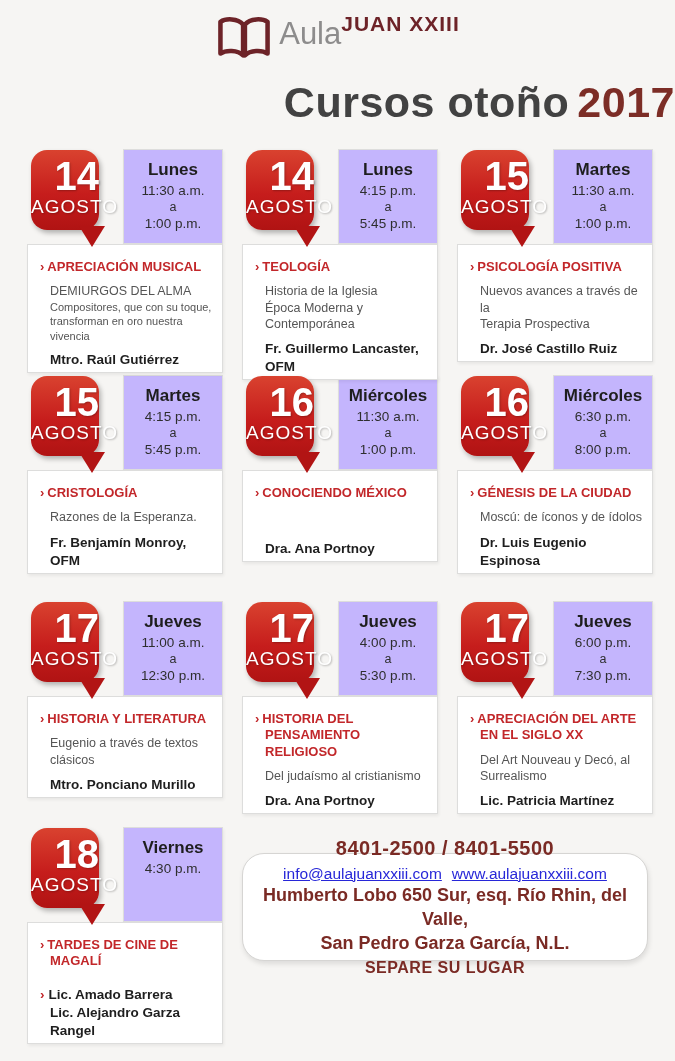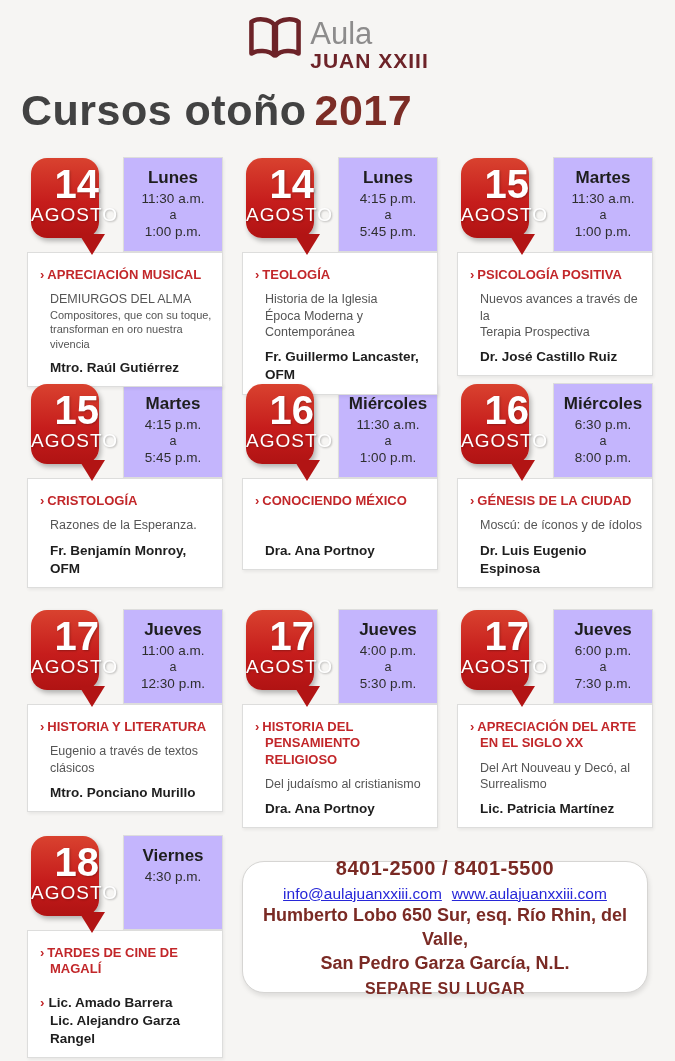--- a/index.html
+++ b/index.html
@@ -7,24 +7,24 @@
   body {
     font-family:"Liberation Sans", sans-serif;
     background:#f6f5f3;
     width:675px; height:1061px;
     overflow:hidden;
     position:relative;
   }
   
   .logo-wrap { display:flex; justify-content:center; align-items:flex-start; padding-top:12px; }
   .logo-book { width:58px; height:50px; margin-right:6px; margin-top:2px; }
-  .logo-text { display:flex; flex-direction:column; }
+  .logo-text { display:flex; }
   .logo-aula { font-size:31px; color:#8d8c8c; font-weight:400; line-height:1.0; margin-top:6px; }
   .logo-juan { font-size:21px; color:#6d2328; font-weight:700; letter-spacing:1px; line-height:1.1; }
-  .page-title { text-align:left; margin-top:14px; font-size:43px; color:#424242; letter-spacing:0.5px;margin-left:21px; }
+  .page-title { text-align:right; margin-top:14px; font-size:43px; color:#424242; letter-spacing:0.5px;margin-left:21px; }
   .page-title .year { color:#7c2d26; font-weight:700; margin-left:8px; }
 
   
   .grid {
     margin:22px 0 0 27px;
     display:grid;
     grid-template-columns:196px 196px 196px;
     column-gap:19px;
     row-gap:39px;
     width:626px;
@@ -50,38 +50,38 @@
     border-left:13px solid transparent; border-right:13px solid transparent;
     border-top:21px solid #b21414;
   }
   .badge-num { font-size:40px; font-weight:700; color:#ffffff; line-height:1.0; margin-top:6px;
                text-shadow:1px 1px 2px rgba(0,0,0,0.25); }
   .badge-month { font-size:19px; color:#ffffff; letter-spacing:1px; line-height:1.0; margin-top:1px;
                  text-shadow:1px 1px 2px rgba(0,0,0,0.25); }
   .main-box {
     position:absolute; top:95px; left:0; right:0; min-height:92px;
     background:#ffffff; border:1px solid #dddddc;
-    padding:14px 8px 9px 12px;
+    padding:14px 8px 3px 12px;
     display:flex; flex-direction:column;
     box-shadow:1px 2px 3px rgba(0,0,0,0.06);
     z-index:2;
   }
   .course-title { font-size:13px; font-weight:700; color:#c2272a; line-height:1.25; padding-left:10px; text-indent:-10px; }
   .chev { color:#c2272a; font-weight:700; margin-right:3px; }
   .subline { font-size:12.5px; color:#555555; line-height:1.3; padding-left:10px; }
   .noteline { font-size:11px; color:#555555; line-height:1.32; padding-left:10px; }
   .sub-gap { margin-top:8px; }
   .instructors { margin-top:auto; padding-top:8px; padding-left:10px; }
   .instr { font-size:13.5px; font-weight:700; color:#1e1e1e; line-height:1.35; }
   .instr .chev { font-weight:700; margin-left:-10px; margin-right:4px; }
 
   
   .contact {
     grid-column:2 / 4; align-self:start;
-    margin-top:26px; height:132px; width:406px;
+    margin-top:26px; height:108px; width:406px;
     background:#ffffff; border:1px solid #d6d5d3; border-radius:22px;
     box-shadow:1px 3px 5px rgba(0,0,0,0.10);
     display:flex; flex-direction:column; align-items:center; justify-content:center;
     padding:6px 10px;
   }
   .phone { font-size:20px; font-weight:700; color:#7a2a24; letter-spacing:0.5px; }
   .links { font-size:15.5px; font-weight:400; margin-top:5px; }
   .links a { color:#2727d8; text-decoration:underline; }
   .links .gap { display:inline-block; width:10px; }
   .addr { font-size:18px; font-weight:700; color:#7a2a24; line-height:1.35; text-align:center; }

